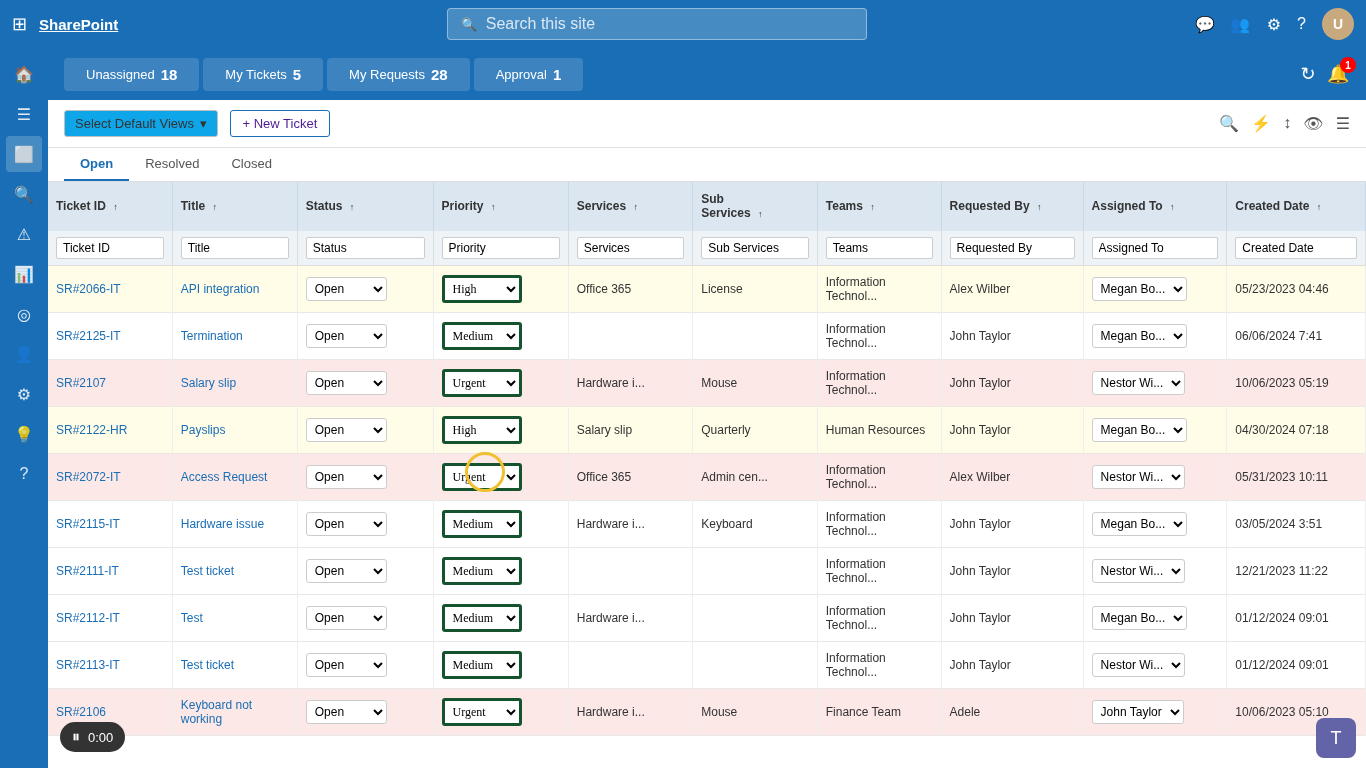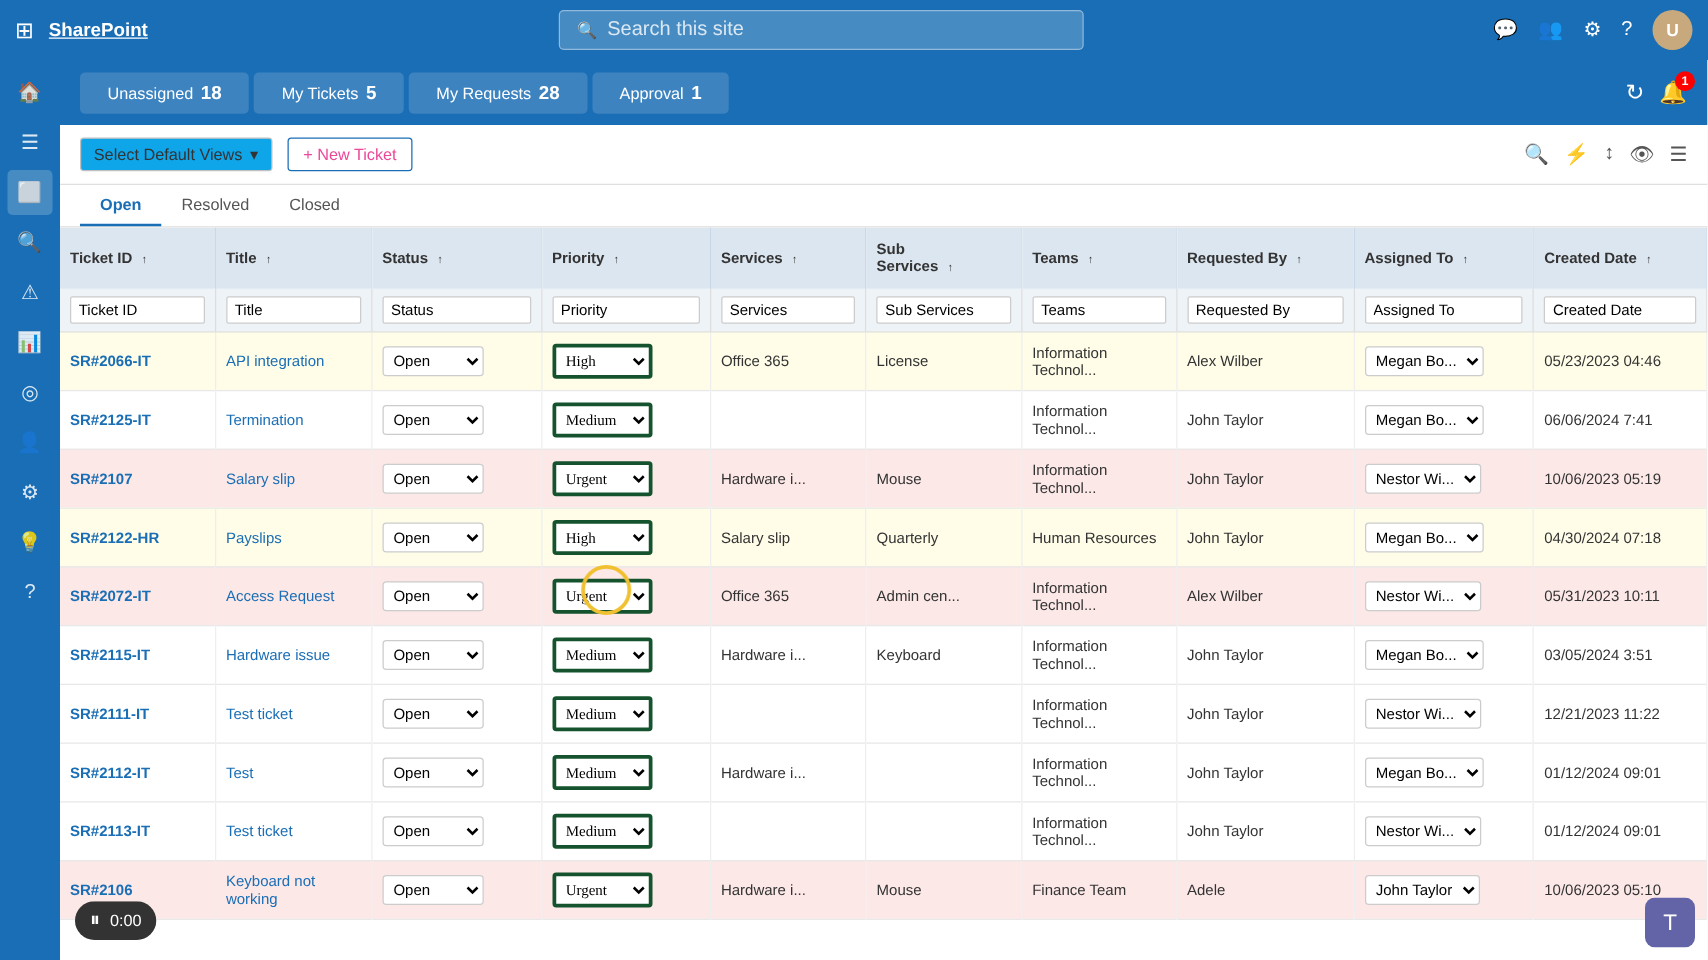--- a/index.html
+++ b/index.html
@@ -139,21 +139,21 @@
       background: #0ea5e9;
       color: #333;
       cursor: pointer;
       display: flex;
       align-items: center;
       gap: 6px;
     }
     .new-ticket-btn {
       background: white;
       border: 1px solid #1a6eb5;
-      color: #ec4899;
+      color: #4c1d95;
       padding: 5px 12px;
       border-radius: 3px;
       font-size: 13px;
       cursor: pointer;
       display: flex;
       align-items: center;
       gap: 5px;
       font-weight: 500;
     }
     .toolbar-right { margin-left: auto; display: flex; gap: 12px; color: #555; font-size: 16px; }
@@ -220,21 +220,21 @@
     tbody tr {
       border-bottom: 1px solid #e8e8e8;
     }
     td {
       padding: 9px 8px;
       font-size: 12px;
       color: #333;
       vertical-align: middle;
       border-right: 1px solid #eee;
     }
-    .ticket-id { color: #1a6eb5; cursor: pointer; font-weight: 700; }
+    .ticket-id { color: #1a6eb5; cursor: pointer; font-weight: 400; }
     .ticket-title { color: #1a6eb5; cursor: pointer; }
     .status-select {
       border: 1px solid #ccc;
       border-radius: 3px;
       padding: 3px 4px;
       font-size: 12px;
       background: white;
       cursor: pointer;
     }
     .priority-select {

